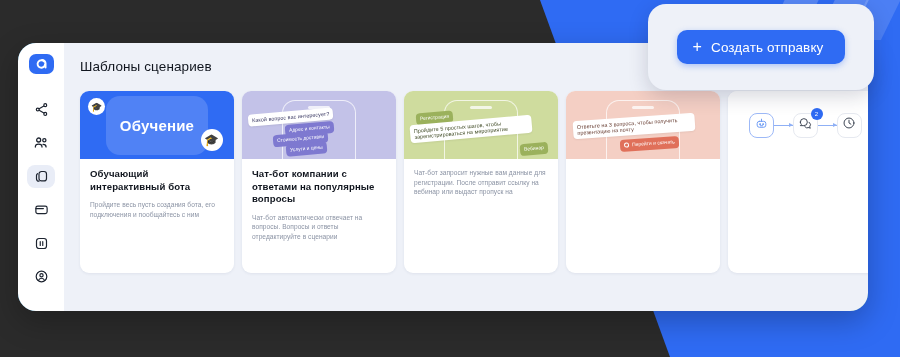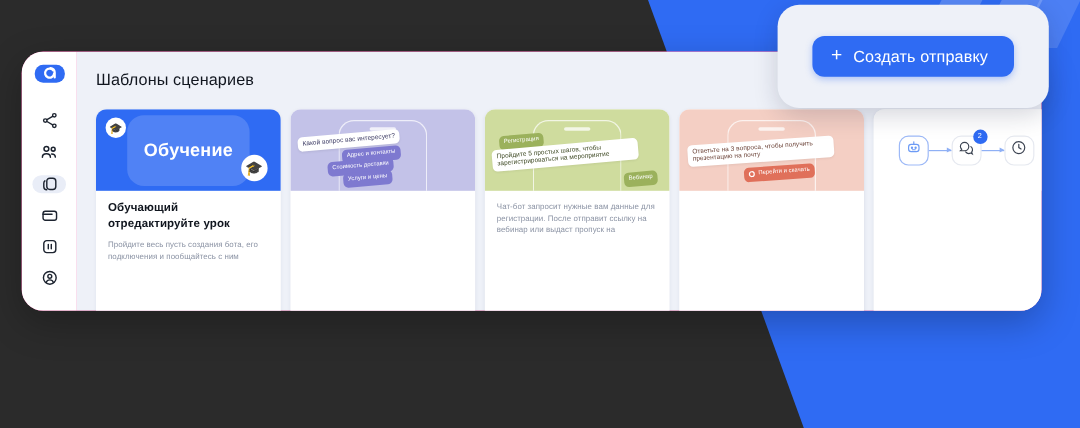--- a/index.html
+++ b/index.html
@@ -37,22 +37,22 @@
     background: #2f6bf3; color: #fff; border: 0; border-radius: 10px;
     height: 34px; padding: 0 22px 0 16px;
     display: flex; align-items: center; gap: 9px;
     font-size: 13.5px; letter-spacing: .1px; cursor: pointer;
     box-shadow: 0 2px 6px rgba(47,107,243,.35);
   }
   #create-button .plus { font-size: 16px; line-height: 1; font-weight: 400; }
 
   
   #app-window {
-    position: absolute; left: 18px; top: 43px; width: 850px; height: 216px;
-    background: #ec4899; border-radius: 18px; overflow: hidden;
+    position: absolute; left: 18px; top: 43px; width: 850px; height: 268px;
+    background: #0369a1; border-radius: 18px; overflow: hidden;
     display: flex; box-shadow: 0 10px 30px rgba(0,0,0,.25); z-index: 4;
   }
 
   
   #sidebar {
     width: 46px; background: #ffffff; flex: 0 0 46px;
     display: flex; flex-direction: column; align-items: center;
     padding-top: 11px; padding-bottom: 12px;
   }
   #sidebar-logo {
@@ -269,34 +269,38 @@
 
     <div id="cards-row">
 
       <div class="card">
         <div class="thumb" id="thumb-1">
           <div class="cap-badge" id="cap-1">🎓</div>
           <div id="thumb-1-pill">Обучение</div>
           <div class="cap-badge" id="cap-2">🎓</div>
         </div>
         <div class="card-body">
-          <div class="card-title">Обучающий отредактируйте урок</div>
+          <div class="card-title">Обучающий интерактивный бота</div>
           <div class="card-desc">Пройдите весь пусть создания бота, его подключения и пообщайтесь с ним</div>
         </div>
       </div>
 
       <div class="card">
         <div class="thumb" id="thumb-2">
           <div class="phone">
             <div class="phone-notch"></div>
           </div>
           <div class="bubble" id="t2-q">Какой вопрос вас интересует?</div>
           <div class="bubble t2-opt" id="t2-o1">Адрес и контакты</div>
           <div class="bubble t2-opt" id="t2-o2">Стоимость доставки</div>
           <div class="bubble t2-opt" id="t2-o3">Услуги и цены</div>
+        </div>
+        <div class="card-body">
+          <div class="card-title">Чат-бот компании с ответами на популярные вопросы</div>
+          <div class="card-desc">Чат-бот автоматически отвечает на вопросы. Вопросы и ответы отредактируйте в сценарии</div>
         </div>
       </div>
 
       <div class="card">
         <div class="thumb" id="thumb-3">
           <div class="phone">
             <div class="phone-notch"></div>
           </div>
           <div class="bubble" id="t3-tag1">Регистрация</div>
           <div class="bubble" id="t3-main">Пройдите 5 простых шагов, чтобы зарегистрироваться на мероприятие</div>

